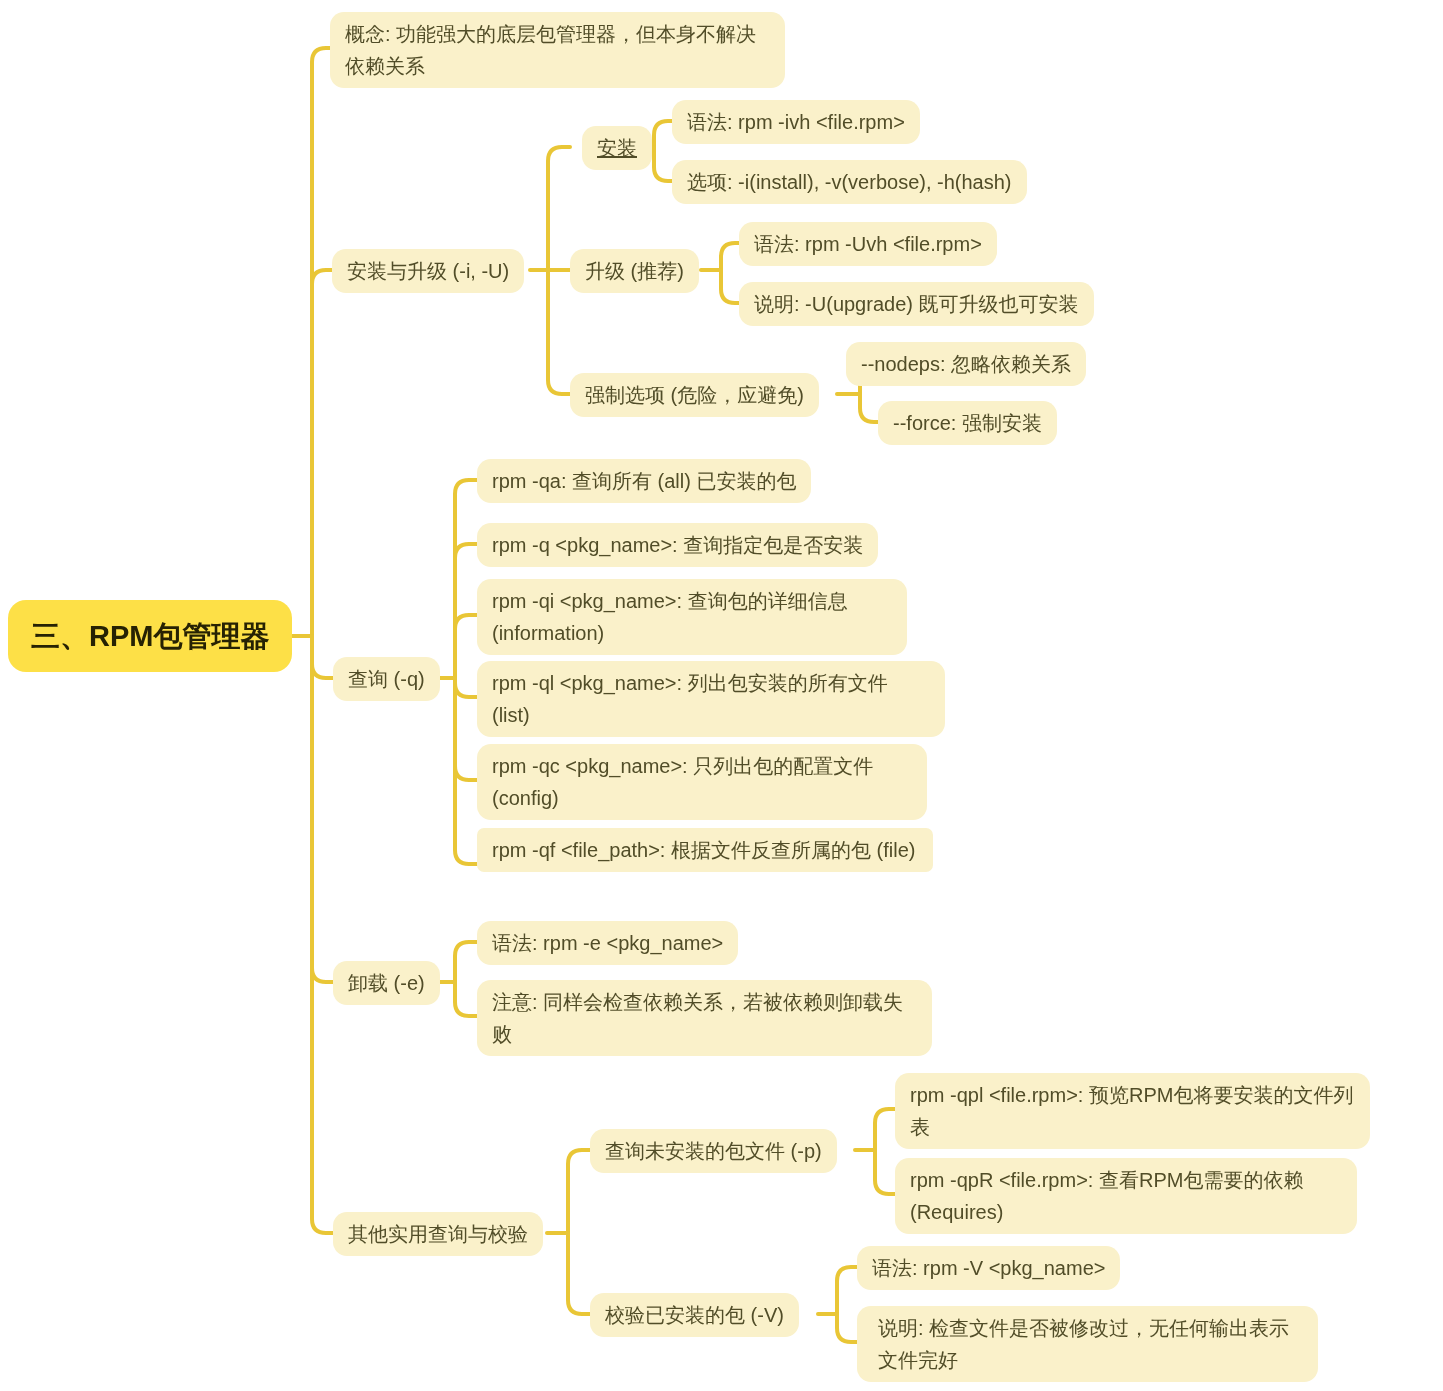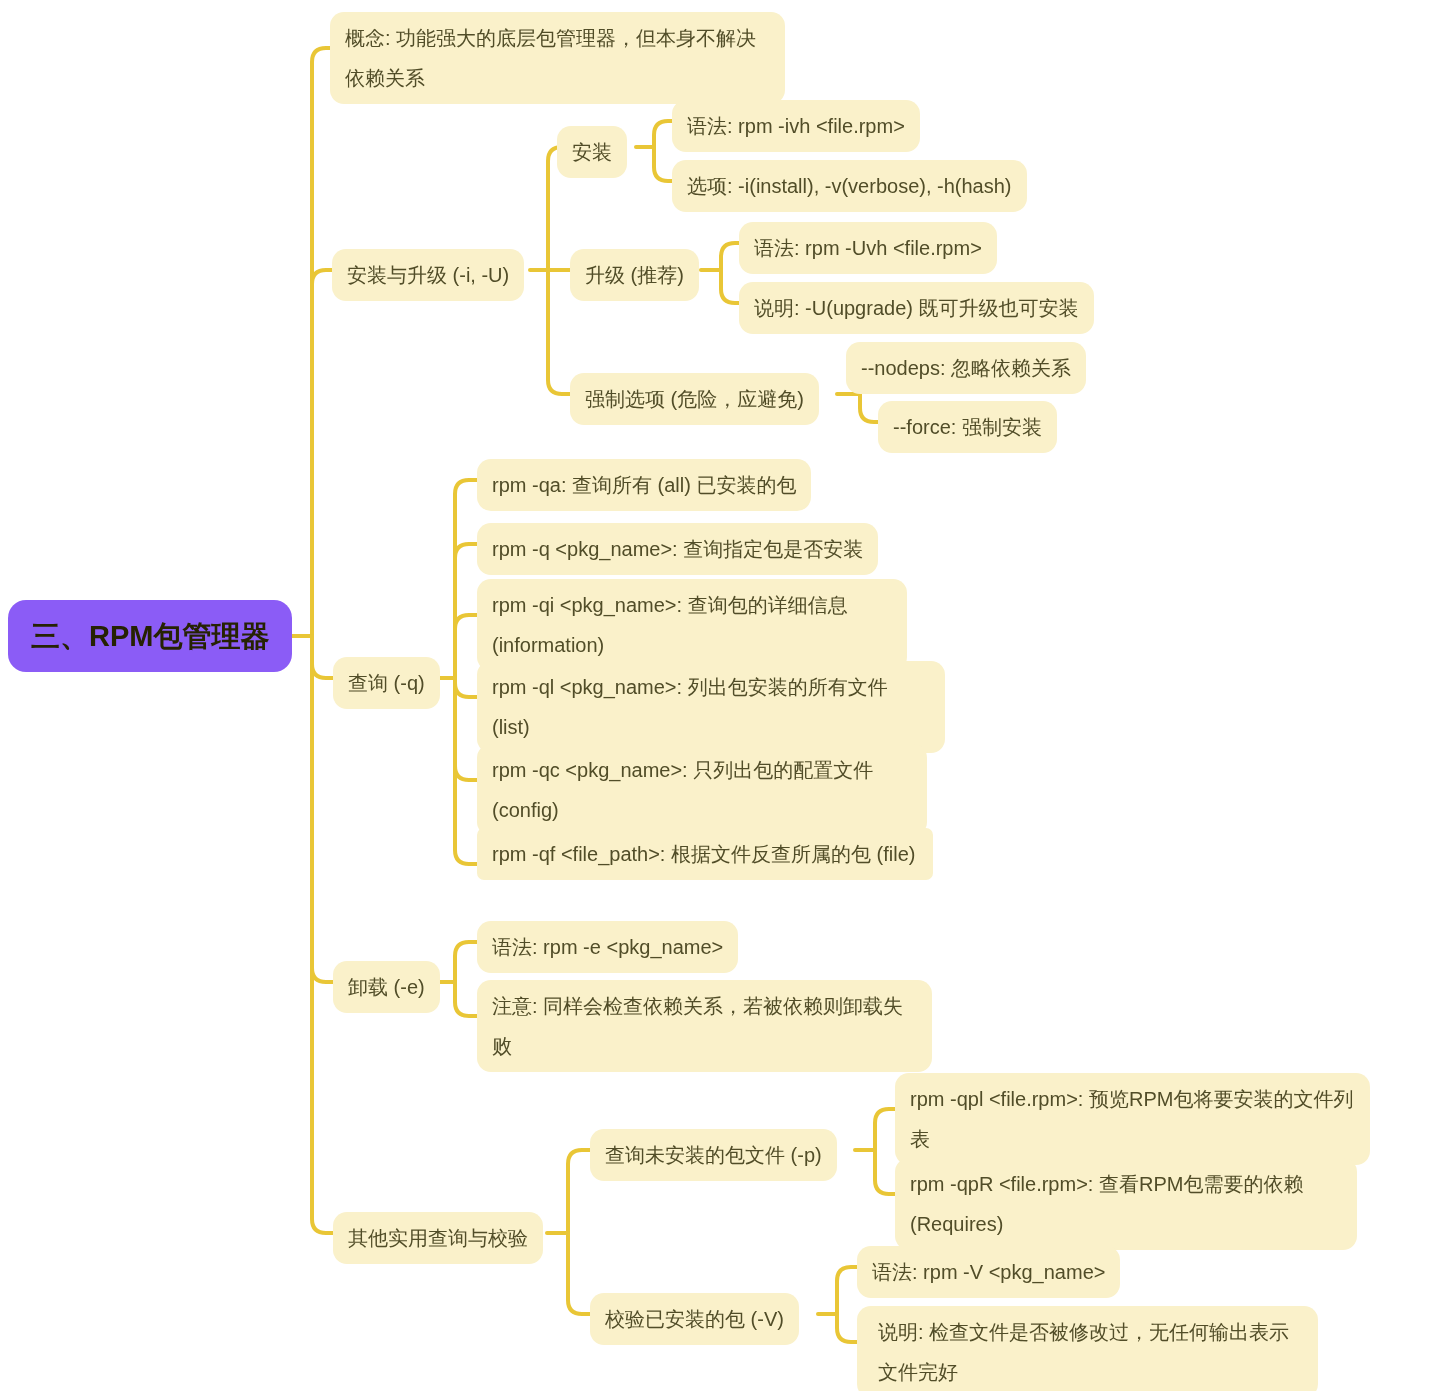--- a/index.html
+++ b/index.html
@@ -17,29 +17,29 @@
     stroke-width:4;
     stroke-linecap:round;
     stroke-linejoin:round;
   }
   .node{
     position:absolute;
     box-sizing:content-box;
     background:#faf1ca;
     color:#514d28;
     font-size:20px;
-    line-height:40px;
+    line-height:32px;
     padding:6px 15px;
     border-radius:14px;
     white-space:nowrap;
   }
   .node.wrap{white-space:normal;}
   .root-node{
     position:absolute;
-    background:#8b5cf6;
+    background:#fde047;
     color:#262203;
     font-size:29px;
     font-weight:700;
     line-height:72px;
     padding:0 23px;
     border-radius:18px;
     white-space:nowrap;
   }
 </style>
 </head>
@@ -113,21 +113,21 @@
   <div class="node wrap" style="left:330px;top:12px;width:425px;">概念: 功能强大的底层包管理器，但本身不解决依赖关系</div>
 
   <div class="node" style="left:332px;top:249px;">安装与升级 (-i, -U)</div>
 
   <div class="node" style="left:333px;top:657px;">查询 (-q)</div>
 
   <div class="node" style="left:333px;top:961px;">卸载 (-e)</div>
 
   <div class="node" style="left:333px;top:1212px;">其他实用查询与校验</div>
 
-  <div class="node" style="left:557px;top:126px;">安装</div>
+  <div class="node" style="left:582px;top:126px;text-decoration:underline;">安装</div>
   <div class="node" style="left:672px;top:100px;">语法: rpm -ivh &lt;file.rpm&gt;</div>
   <div class="node" style="left:672px;top:160px;">选项: -i(install), -v(verbose), -h(hash)</div>
 
   <div class="node" style="left:570px;top:249px;">升级 (推荐)</div>
   <div class="node" style="left:739px;top:282px;">说明: -U(upgrade) 既可升级也可安装</div>
   <div class="node" style="left:739px;top:222px;">语法: rpm -Uvh &lt;file.rpm&gt;</div>
 
   <div class="node" style="left:570px;top:373px;">强制选项 (危险，应避免)</div>
   <div class="node" style="left:846px;top:342px;">--nodeps: 忽略依赖关系</div>
   <div class="node" style="left:878px;top:401px;">--force: 强制安装</div>

